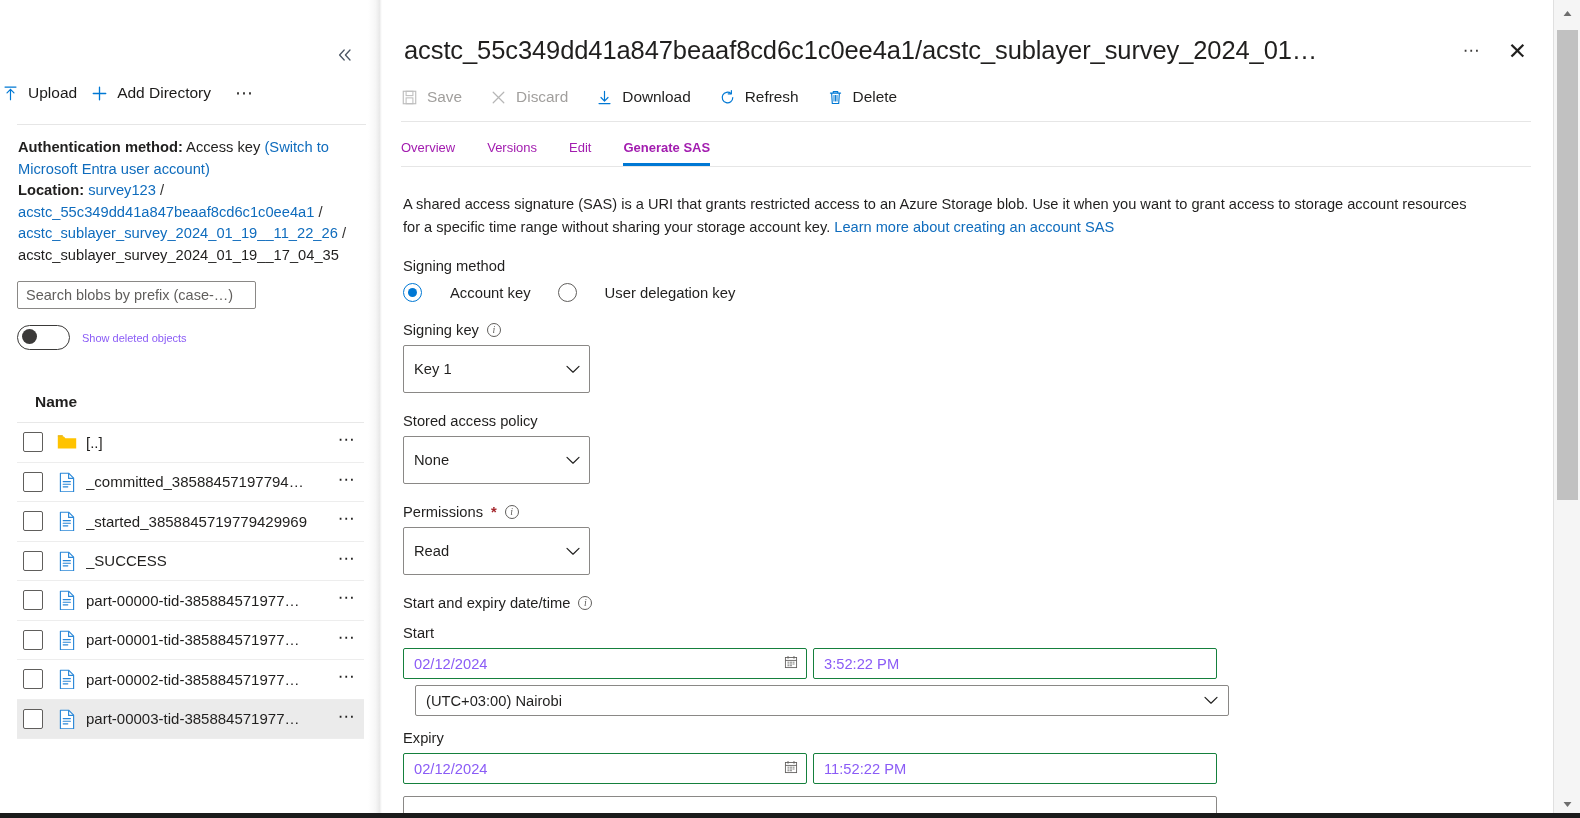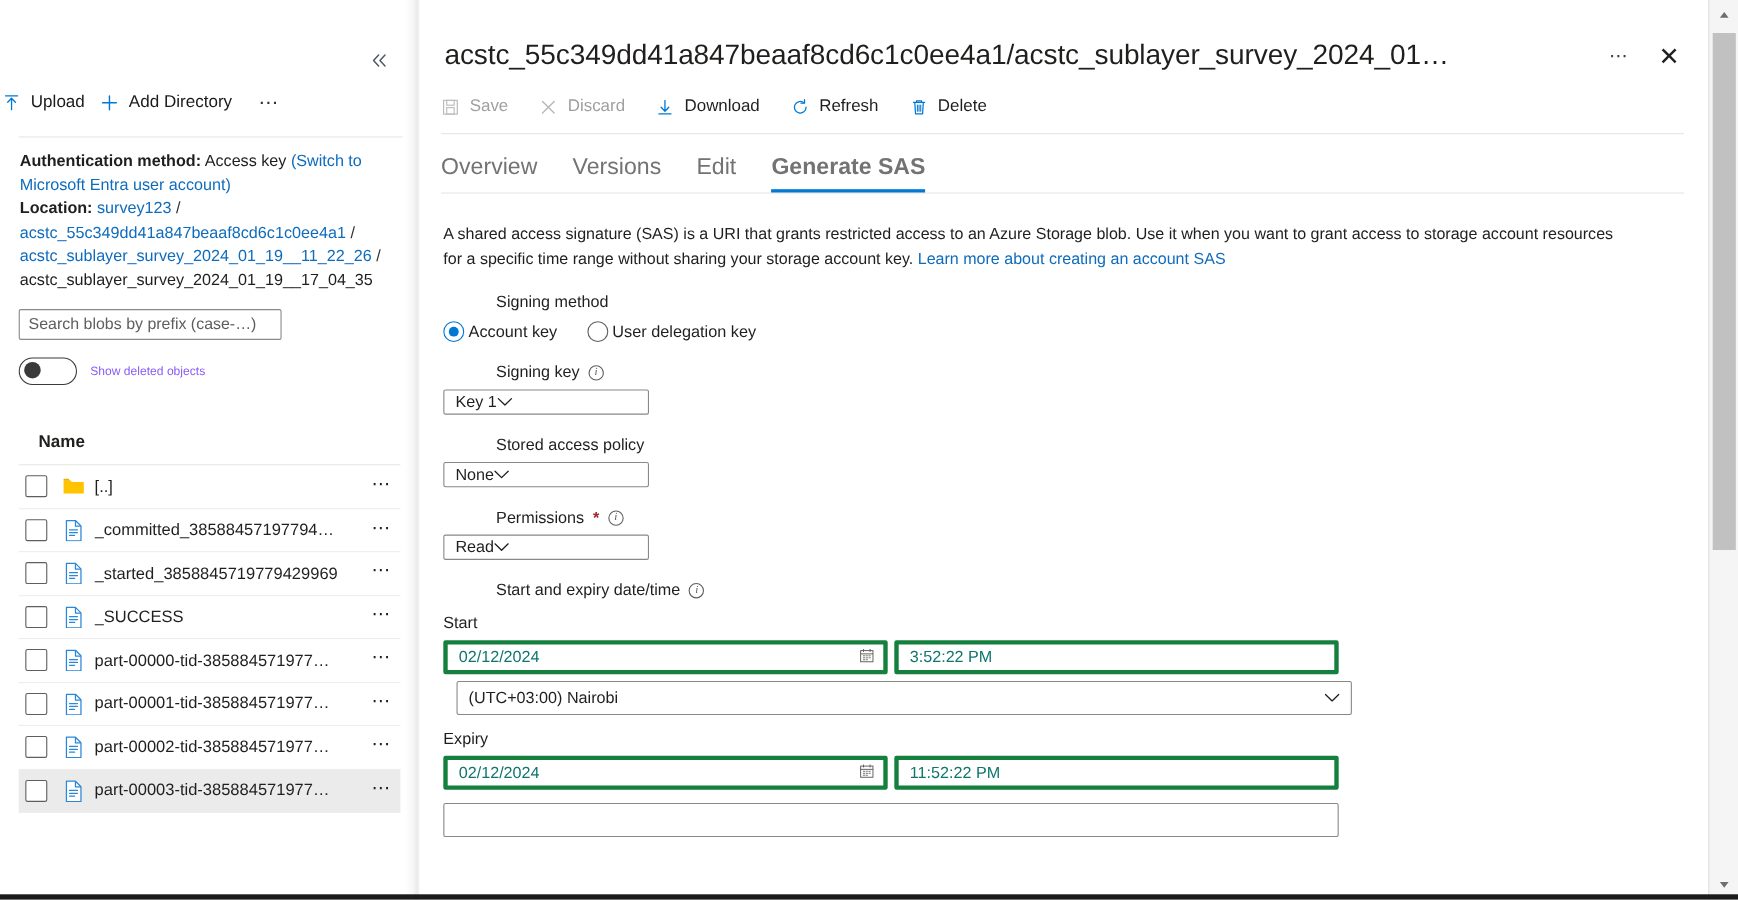--- a/index.html
+++ b/index.html
@@ -131,67 +131,67 @@
     display: flex; align-items: center; gap: 9px;
     font-size: 15.4px; color: #201f1e; padding: 4px 15px 4px 0; cursor: pointer; white-space: nowrap;
   }
   .cmd .gl { color: #0078d4; display: inline-flex; align-items: center; }
   .cmd.disabled { color: #a19f9d; cursor: default; }
   .cmd.disabled .gl { color: #bdbdbd; }
   .cmd-divider { height: 1px; background: #e6e6e6; margin: 11px 22px 0 19px; }
 
   .tabs { display: flex; align-items: flex-end; gap: 0; padding: 12px 0 0 19px; }
   .tab {
-    font-size: 21px; color: #737373; padding: 6px 0 11px 0; margin-right: 32px;
+    font-size: 13px; color: #a21caf; padding: 6px 0 11px 0; margin-right: 32px;
     cursor: pointer; position: relative;
   }
   .tab.active { font-weight: 700; }
   .tab.active::after {
     content: ""; position: absolute; left: 0; right: 0; bottom: 0;
     height: 2.6px; background: #0078d4;
   }
   .tabs-underline { height: 1px; background: #e6e6e6; margin: 0 22px 0 19px; }
 
   .body { padding: 26px 0 0 21px; }
   .desc { font-size: 14.6px; line-height: 22.5px; color: #201f1e; max-width: 1082px; }
 
-  .field-label { font-size: 14.7px; color: #201f1e; display: flex; align-items: center; gap: 8px; margin-left: 48px; }
+  .field-label { font-size: 14.7px; color: #201f1e; display: flex; align-items: center; gap: 8px; }
   .req { color: #a4262c; font-weight: 600; }
   .info-i {
     width: 14px; height: 14px; border: 1px solid #605e5c; border-radius: 50%;
     display: inline-flex; align-items: center; justify-content: center;
     font-size: 10px; color: #605e5c; font-style: italic; line-height: 1; cursor: pointer;
     font-family: "Liberation Serif", serif;
   }
 
   .radio-row { display: flex; align-items: center; gap: 27px; margin-top: 9px; }
-  .radio-opt { display: flex; align-items: center; gap: 4px; cursor: pointer; font-size: 14.8px; }
+  .radio-opt { display: flex; align-items: center; gap: 28px; cursor: pointer; font-size: 14.8px; }
   .radio {
     width: 19px; height: 19px; border-radius: 50%;
     border: 1.4px solid #605e5c; background: #fff;
     display: inline-flex; align-items: center; justify-content: center; flex: 0 0 19px;
   }
   .radio.on { border: 1.4px solid #0078d4; }
   .radio.on::after { content:""; width: 9px; height: 9px; border-radius: 50%; background: #0078d4; }
 
   .sel {
-    width: 187px; height: 23px; margin-top: 7px;
+    width: 187px; height: 48px; margin-top: 7px;
     border: 1px solid #8a8886; border-radius: 2px; background: #fff;
-    display: flex; align-items: center; 
+    display: flex; align-items: center; justify-content: space-between;
     padding: 0 9px 0 10px; font-size: 14.7px; color: #201f1e; cursor: pointer;
   }
   .chev { color: #201f1e; display: inline-flex; }
 
   .grp { margin-top: 20px; }
 
   .dt-row { display: flex; gap: 6px; margin-top: 7px; }
   .txtbox {
-    height: 31px; border: 4px solid #15803d; border-radius: 2px; background: #fff;
+    height: 31px; border: 1px solid #15803d; border-radius: 2px; background: #fff;
     display: flex; align-items: center; padding: 0 8px 0 10px;
-    font-size: 14.7px; color: #0f766e;
+    font-size: 14.7px; color: #8b5cf6;
   }
   .date-box { width: 404px; justify-content: space-between; }
   .time-box { width: 404px; }
   .tz-box {
     width: 814px; height: 31px; margin-top: 6px;
     border: 1px solid #8a8886; border-radius: 2px; background: #fff;
     display: flex; align-items: center; justify-content: space-between;
     padding: 0 10px 0 10px; font-size: 14.7px; color: #201f1e; cursor: pointer; margin-left: 12px;
   }
   .sub-label { font-size: 14.7px; color: #201f1e; margin-top: 14px; }

